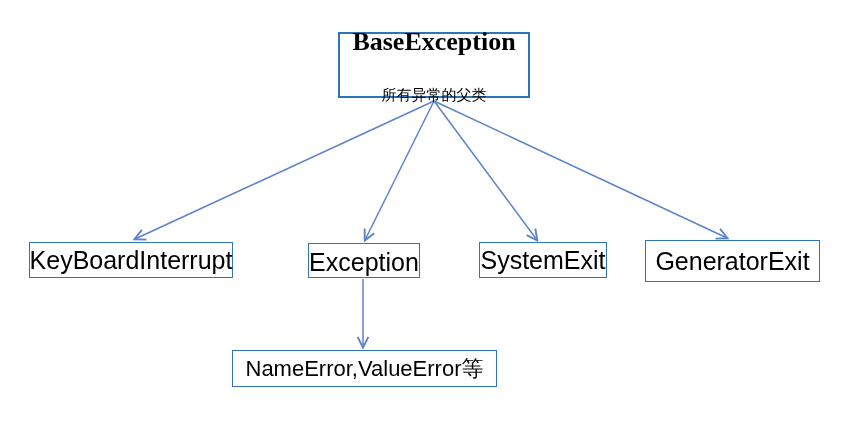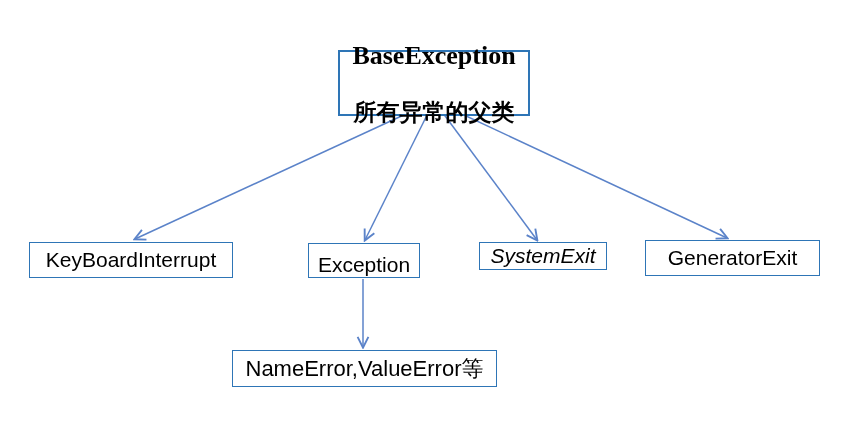--- a/index.html
+++ b/index.html
@@ -39,41 +39,41 @@
     flex-direction: column;
     align-items: center;
     justify-content: center;
     border: 1.5px solid var(--box-border);
     background: var(--background);
     box-sizing: border-box;
     text-align: center;
     white-space: nowrap;
   }
   .node-root {
-    left: 338px; top: 50px; width: 192px; height: 66px;
+    left: 338px; top: 32px; width: 192px; height: 66px;
     border-width: 2px;
     line-height: 1.2;
     gap: 28px;
   }
   .node-root .root-label {
     font-family: "Liberation Serif", "DejaVu Serif", serif;
     font-weight: bold;
     font-size: 26px;
   }
   .node-root .root-sublabel {
-    font-weight: bold;
-    font-size: 23px;
+    font-weight: normal;
+    font-size: 15px;
   }
   .node-child {
-    font-size: 21px;
+    font-size: 25px;
   }
   .node-kbi { left: 29px;  top: 242px; width: 204px; height: 36px; }
   .node-exc { left: 308px; top: 243px; width: 112px; height: 35px; justify-content: flex-end; }
-  .node-sys { left: 479px; top: 242px; width: 128px; height: 28px; font-style: italic; }
-  .node-gen { left: 645px; top: 240px; width: 175px; height: 36px; text-align: center; }
+  .node-sys { left: 479px; top: 242px; width: 128px; height: 36px; }
+  .node-gen { left: 645px; top: 240px; width: 175px; height: 42px; text-align: center; }
   .node-nve { left: 232px; top: 350px; width: 265px; height: 37px; font-size: 22px; text-align: right; }
 </style>
 </head>
 <body>
 
 <div class="canvas">
 
   <svg class="edges-layer" width="867" height="439" viewBox="0 0 867 439" aria-hidden="true">
     <defs>
       <marker id="open-arrow" viewBox="0 0 10 10" refX="8.5" refY="5" markerWidth="9" markerHeight="9" orient="auto-start-reverse">

